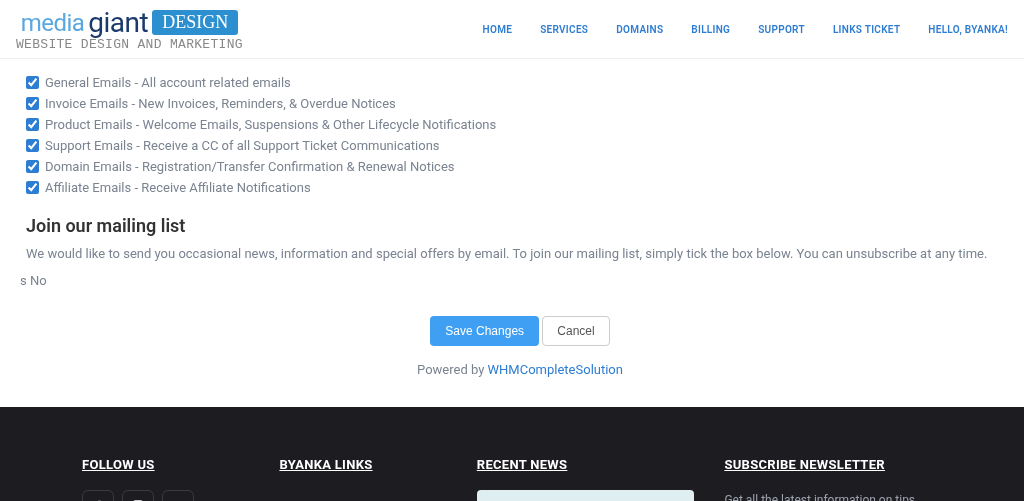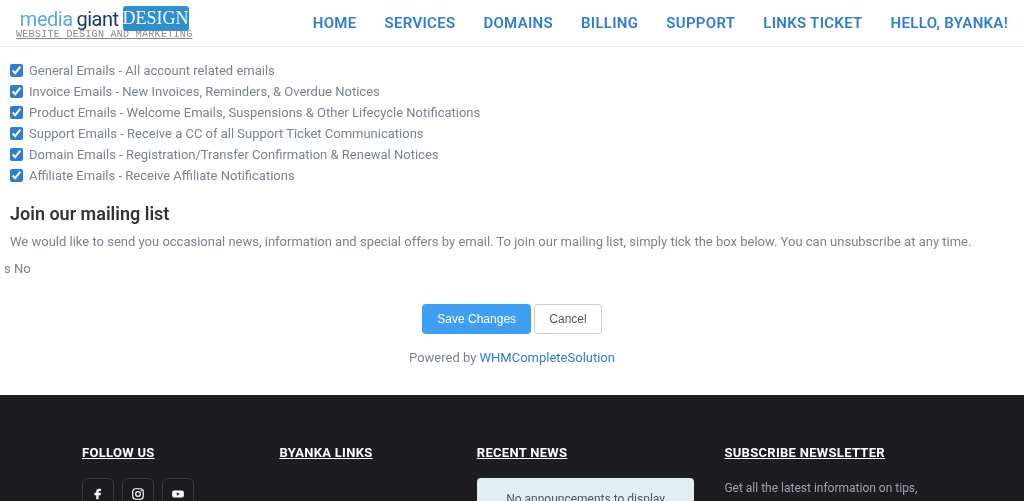--- a/index.html
+++ b/index.html
@@ -1,26 +1,26 @@
 <!DOCTYPE html>
 <html><head>
 <meta charset="utf-8">
 <style>
 * { box-sizing: border-box; margin: 0; padding: 0; }
 body { font-family: -apple-system, BlinkMacSystemFont, "Segoe UI", Roboto, Arial, sans-serif; font-size: 13px; color: #6c757d; background: #fff; }
 .header { display: flex; align-items: center; justify-content: space-between; padding: 6px 16px; border-bottom: 1px solid #eee; }
 .logo { display: flex; align-items: center; gap: 4px; }
-.logo-text1 { color: #5aa7e0; font-size: 20px; font-weight: 400; letter-spacing: -0.5px; }
-.logo-text2 { color: #1b3a6b; font-size: 20px; font-weight: 400; letter-spacing: -0.5px; }
-.logo-badge { background: #2c8fcf; color: #fff; padding: 2px 0; font-size: 18px; font-family: "Comic Sans MS", cursive; border-radius: 3px; }
-.tagline { font-size: 10px; color: #888; letter-spacing: 0.3px; text-align: right; font-family: "Courier New", monospace; margin-top: -2px; text-decoration: underline; }
+.logo-text1 { color: #5aa7e0; font-size: 24px; font-weight: 400; letter-spacing: -0.5px; }
+.logo-text2 { color: #1b3a6b; font-size: 28px; font-weight: 400; letter-spacing: -0.5px; }
+.logo-badge { background: #2c8fcf; color: #fff; padding: 2px 10px; font-size: 18px; font-family: "Comic Sans MS", cursive; border-radius: 3px; }
+.tagline { font-size: 13px; color: #888; letter-spacing: 0.3px; text-align: right; font-family: "Courier New", monospace; margin-top: -2px; }
 .logo-col { display: flex; flex-direction: column; align-items: center; }
 nav { display: flex; gap: 28px; }
-nav a { color: #2d7dd2; font-size: 15px; font-weight: 600; text-decoration: none; letter-spacing: 0.3px; }
-.content { padding: 10px 10px 30px 10px; }
+nav a { color: #2d7dd2; font-size: 10px; font-weight: 600; text-decoration: none; letter-spacing: 0.3px; }
+.content { padding: 10px 10px 30px 26px; }
 .check-row { display: flex; align-items: center; gap: 6px; margin: 6px 0; }
 .check-row input[type="checkbox"] { accent-color: #2d7dd2; width: 13px; height: 13px; }
 .check-row label { color: #7a8390; }
 h2.section-title { color: #333; font-size: 18px; font-weight: 600; margin: 20px 0 10px 0; }
 .desc { color: #7a8390; margin-bottom: 12px; }
 .yesno { color: #7a8390; margin-left: -6px; }
 .btn-row { text-align: center; margin-top: 28px; }
 .btn { display: inline-block; padding: 7px 14px; border-radius: 4px; font-size: 12px; cursor: pointer; border: 1px solid transparent; }
 .btn-primary { background: #3f9ff2; color: #fff; }
 .btn-secondary { background: #fff; color: #555; border: 1px solid #ccc; }

